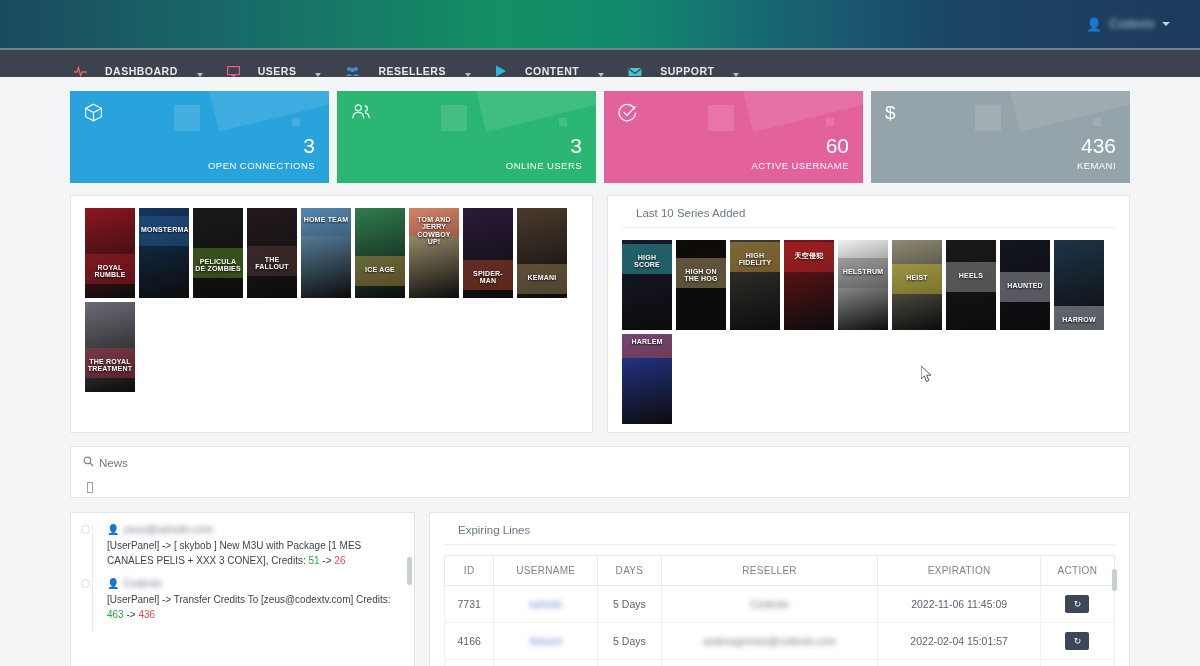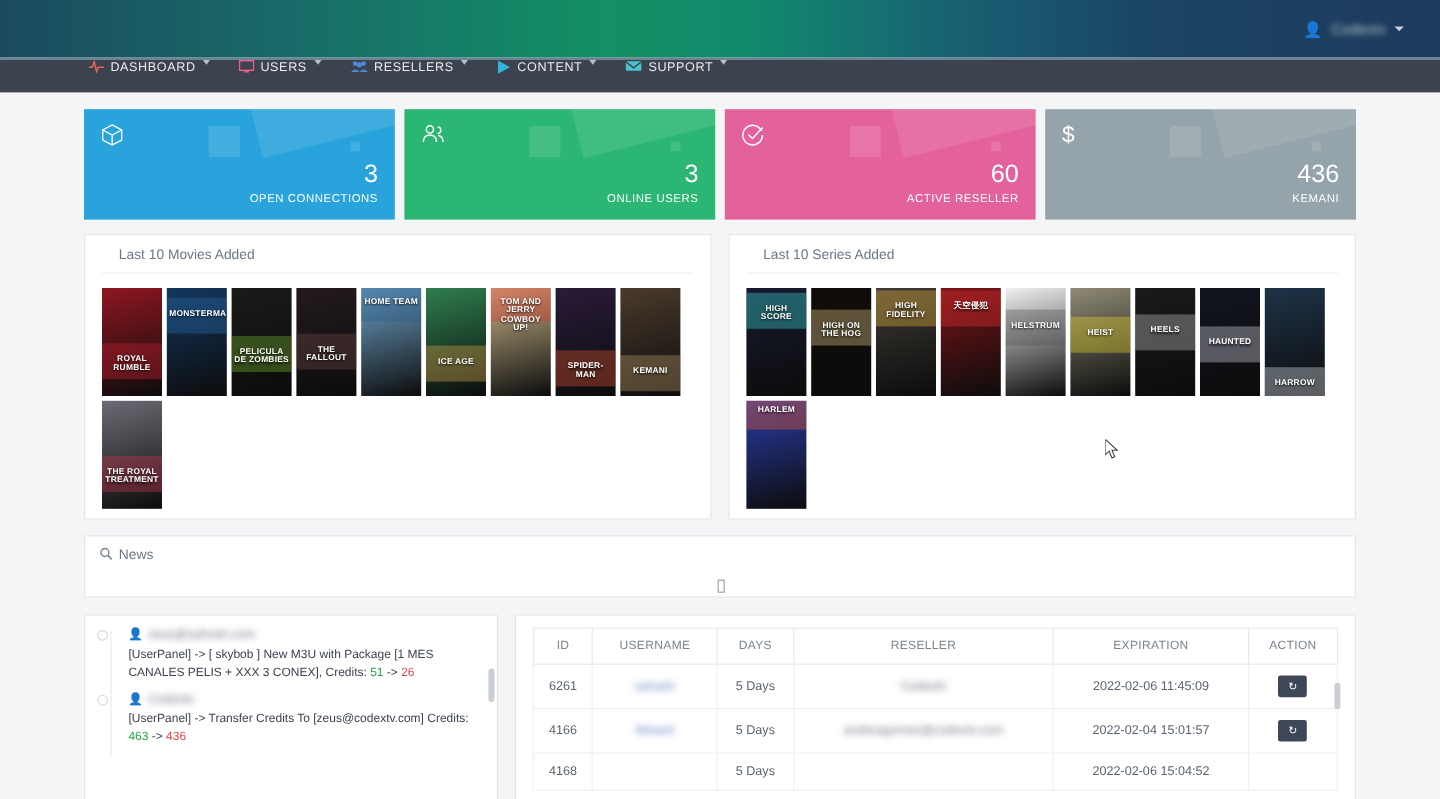--- a/index.html
+++ b/index.html
@@ -38,22 +38,22 @@
     user-select: none;
   }
   .caret-white { width:0;height:0;border-left:4px solid transparent;border-right:4px solid transparent;border-top:4px solid #c7d2da; }
 
   
   .navbar {
     height: 27px; background: #3c424e;
     display: flex; align-items: center; padding-left: 74px; gap: 24px;
   }
   .nav-item {
-    display: flex; align-items: flex-start; gap: 5px;
-    color: #e8eaed; font-size: 10.5px; font-weight: normal;
+    display: flex; align-items: flex-end; gap: 18px;
+    color: #e8eaed; font-size: 10.5px; font-weight: bold;
     letter-spacing: .5px; cursor: pointer; height: 27px;
   }
   .nav-ico { display: inline-flex; align-items: center; }
   .caret { width:0;height:0;border-left:3.5px solid transparent;border-right:3.5px solid transparent;border-top:4px solid #b9bfc7; margin-left:1px; }
 
   
   .page { padding: 14px 70px 0 70px; }
   .row { display: flex; }
 
   
@@ -242,39 +242,38 @@
         <div class="deco2"></div>
         <div class="deco3"></div>
       <div class="card-ico">
         <svg width="19" height="19" viewBox="0 0 20 20">
           <path d="M17.5 6.5 A8.6 8.6 0 1 0 18.3 10" fill="none" stroke="#fff" stroke-width="1.3"></path>
           <polyline points="6,9.5 9.5,13 18.5,3.5" fill="none" stroke="#fff" stroke-width="1.3"></polyline>
         </svg>
       </div>
       <div>
         <div class="card-num">60</div>
-        <div class="card-lbl">ACTIVE RESELLER</div>
+        <div class="card-lbl">ACTIVE USERNAME</div>
       </div>
     </div>
 
     <div class="card c-gray">
       <div class="deco1"></div>
         <div class="deco2"></div>
         <div class="deco3"></div>
       <div class="card-ico">$</div>
       <div>
         <div class="card-num">436</div>
         <div class="card-lbl">KEMANI</div>
       </div>
     </div>
   </div>
 
   <div class="row" style="gap:14px; margin-top:12px;">
     <div class="panel" style="flex:1;height:238px;">
-      <div class="panel-title">Last 10 Movies Added</div>
       <div class="panel-body">
           <div class="posters" id="movie-posters">
             <div class="poster" style="background: linear-gradient(165deg, rgb(142, 22, 32) 0%, rgb(12, 12, 12) 100%);">
               <div style="position: absolute; left: 0px; right: 0px; top: 46px; height: 30px; background: rgb(201, 34, 48); opacity: 0.38;"></div>
               <div class="pt" style="top: 56px;">ROYAL RUMBLE</div>
             </div>
             <div class="poster" style="background: linear-gradient(165deg, rgb(19, 54, 94) 0%, rgb(12, 12, 12) 100%);">
               <div style="position: absolute; left: 0px; right: 0px; top: 8px; height: 30px; background: rgb(42, 107, 168); opacity: 0.38;"></div>
               <div class="pt" style="top: 18px;">MONSTERMANIA</div>
             </div>
@@ -355,21 +354,21 @@
             </div>
             <div class="poster" style="background: linear-gradient(165deg, rgb(42, 60, 168) 0%, rgb(12, 12, 12) 100%);">
               <div style="position: absolute; left: 0px; right: 0px; top: -6px; height: 30px; background: rgb(240, 90, 40); opacity: 0.38;"></div>
               <div class="pt" style="top: 4px;">HARLEM</div>
             </div>
           </div>
         </div>
     </div>
   </div>
 
-  <div class="panel" style="margin-top:13px;height:52px;text-align:center;">
+  <div class="panel" style="margin-top:13px;height:52px;">
     <div class="news-head">
       <span>
         <svg width="11" height="11" viewBox="0 0 12 12">
             <circle cx="4.8" cy="4.8" r="3.6" fill="none" stroke="#7b8592" stroke-width="1.3"></circle>
             <line x1="7.6" y1="7.6" x2="11" y2="11" stroke="#7b8592" stroke-width="1.5"></line>
           </svg>
       </span>
       <span>News</span>
     </div>
     <div class="news-body">
@@ -395,39 +394,40 @@
               <span style="color:#9aa3ad;font-size:10px;">👤</span>
               <span class="blur-dark">Codextv</span>
             </div>
             <div class="act-txt">[UserPanel] -&gt; Transfer Credits To [zeus@codextv.com] Credits: <span class="g">463</span> -&gt; <span class="r">436</span></div>
           </div>
         </div>
       <div class="vscroll" style="top:44px;height:28px;"></div>
     </div>
 
     <div class="panel" style="flex:1; height:160px; position:relative;">
+      <div class="panel-title">Expiring Lines</div>
       <div style="padding:10px 14px 0 14px;">
         <table>
           <thead>
               <tr id="exp-head">
                 <th>ID</th>
                 <th>USERNAME</th>
                 <th>DAYS</th>
                 <th>RESELLER</th>
                 <th>EXPIRATION</th>
                 <th>ACTION</th>
               </tr>
             </thead>
           <tbody id="exp-body">
               <tr>
-                <td>6261</td>
+                <td>7731</td>
                 <td><span class="blur-blue">sahsdn</span></td>
                 <td>5 Days</td>
                 <td><span class="blur-dark">Codextv</span></td>
-                <td>2022-02-06 11:45:09</td>
+                <td>2022-11-06 11:45:09</td>
                 <td><span class="act-btn">↻</span></td>
               </tr>
               <tr>
                 <td>4166</td>
                 <td><span class="blur-blue">febsed</span></td>
                 <td>5 Days</td>
                 <td><span class="blur-dark">andreagomez@codextv.com</span></td>
                 <td>2022-02-04 15:01:57</td>
                 <td><span class="act-btn">↻</span></td>
               </tr>

